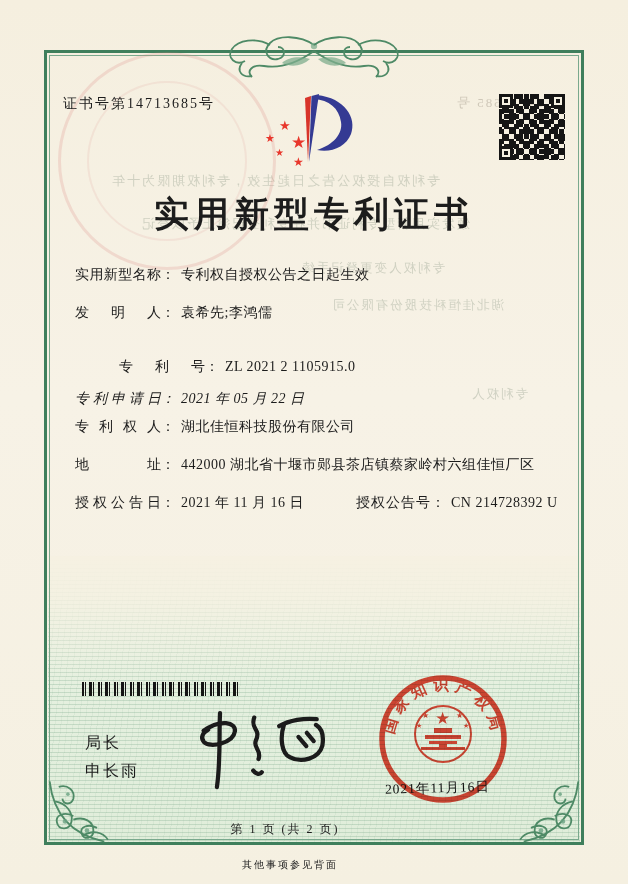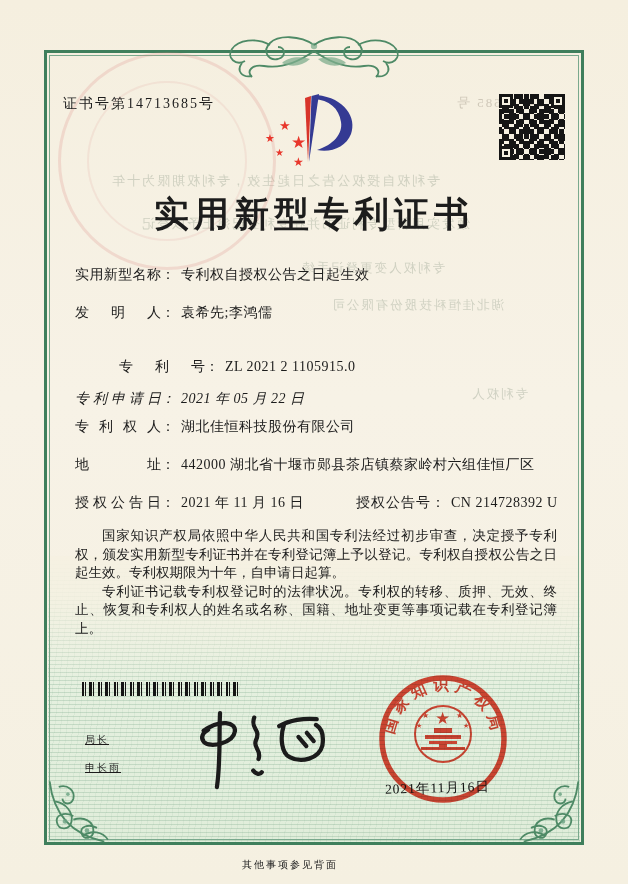--- a/index.html
+++ b/index.html
@@ -27,21 +27,21 @@
   .title{left:0;top:191px;width:628px;text-align:center;font-size:35px;font-weight:bold;letter-spacing:5px;}
   .fields{left:75px;top:266px;width:480px;font-size:14px;}
   .frow{position:absolute;left:0;white-space:nowrap;}
   .flabel{display:inline-block;width:86px;text-align:justify;text-align-last:justify;vertical-align:top;}
   .fval{margin-left:6px;letter-spacing:.5px;}
   .grantno-label{margin-left:52px;letter-spacing:1px;}
   .paras{left:75px;top:527px;width:482px;font-size:13.5px;line-height:18.5px;text-align:justify;}
   .paras p{margin:0;text-indent:2em;}
   .pagefoot{left:160px;top:821px;width:250px;text-align:center;font-size:12px;letter-spacing:2px;}
   .backnote{left:165px;top:858px;width:250px;text-align:center;font-size:10px;letter-spacing:2px;}
-  .signer{left:85px;font-size:10px;letter-spacing:2px;text-decoration:underline;}
+  .signer{left:85px;font-size:16px;letter-spacing:2px;}
   
   .barcode{
     left:82px;top:682px;width:160px;height:14px;
     background:repeating-linear-gradient(90deg,
       #151515 0 2px,transparent 2px 3px,#151515 3px 4px,transparent 4px 7px,
       #151515 7px 10px,transparent 10px 11px,#151515 11px 12px,transparent 12px 16px);
   }
   
   .qr{
     left:499px;top:94px;width:66px;height:66px;
@@ -177,24 +177,20 @@
       <span class="flabel">专利权人</span><span>：</span><span class="fval">湖北佳恒科技股份有限公司</span>
     </div>
     <div class="frow" style="top:190px;">
       <span class="flabel">地址</span><span>：</span><span class="fval">442000 湖北省十堰市郧县茶店镇蔡家岭村六组佳恒厂区</span>
     </div>
     <div class="frow" style="top:228px;">
       <span class="flabel">授权公告日</span><span>：</span><span class="fval">2021 年 11 月 16 日</span><span class="grantno-label">授权公告号</span><span>：</span><span class="fval">CN 214728392 U</span>
     </div>
   </div>
 
-  <div class="abs paras">
-    <p>国家知识产权局依照中华人民共和国专利法经过初步审查，决定授予专利权，颁发实用新型专利证书并在专利登记簿上予以登记。专利权自授权公告之日起生效。专利权期限为十年，自申请日起算。</p>
-    <p>专利证书记载专利权登记时的法律状况。专利权的转移、质押、无效、终止、恢复和专利权人的姓名或名称、国籍、地址变更等事项记载在专利登记簿上。</p>
-  </div>
 
   <div class="abs barcode"></div>
 
   <div class="abs signer" style="top:733px;">局长</div>
   <div class="abs signer" style="top:761px;">申长雨</div>
 
   <svg class="abs sig" viewBox="0 0 180 110">
     <g fill="none" stroke="#1b1b1b" stroke-width="4.5" stroke-linecap="round">
       <path d="M30,16 C28,40 29,66 24,94"></path>
       <path d="M12,34 C30,22 47,26 45,36 C43,48 18,53 12,46 C8,41 11,36 17,33"></path>
@@ -224,15 +220,16 @@
       <text x="91" y="60" font-size="7">★</text>
       <rect x="62" y="60" width="18" height="5"></rect>
       <rect x="53" y="67" width="36" height="4"></rect>
       <rect x="57" y="73" width="28" height="3"></rect>
       <rect x="49" y="79" width="44" height="3"></rect>
       <rect x="67" y="73" width="8" height="6"></rect>
     </g>
   </svg>
   <div class="abs sealdate">2021年11月16日</div>
 
+  <div class="abs pagefoot">第 1 页 (共 2 页)</div>
   <div class="abs backnote">其他事项参见背面</div>
 
 </div>
 
 </body></html>

